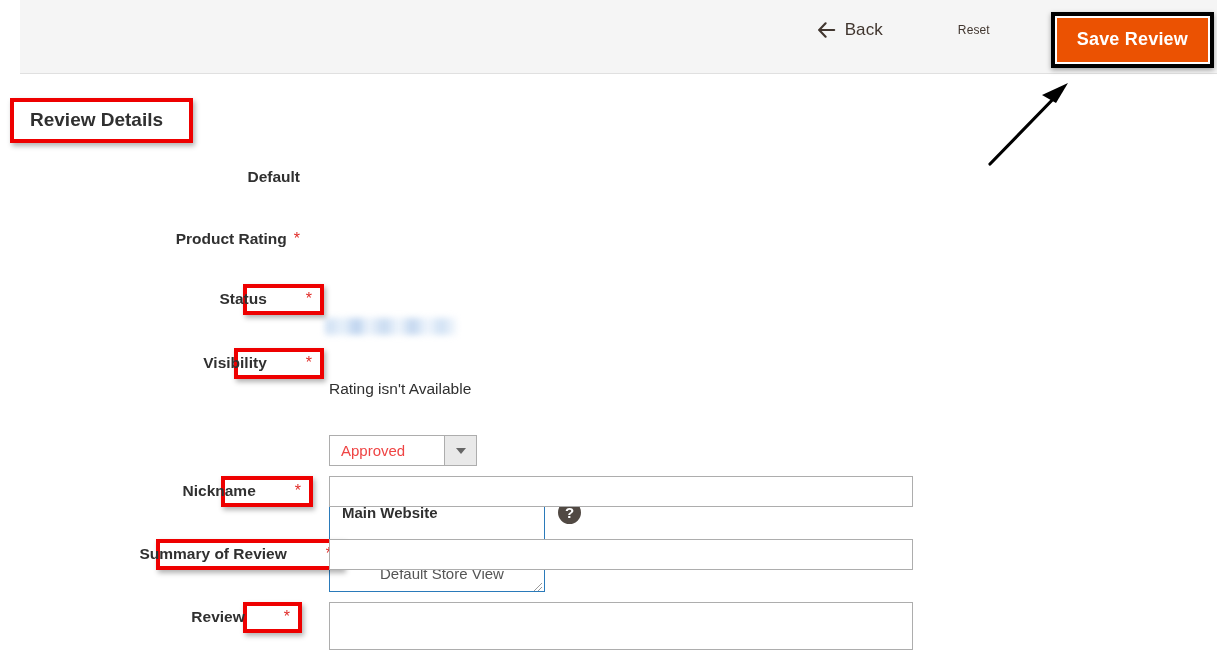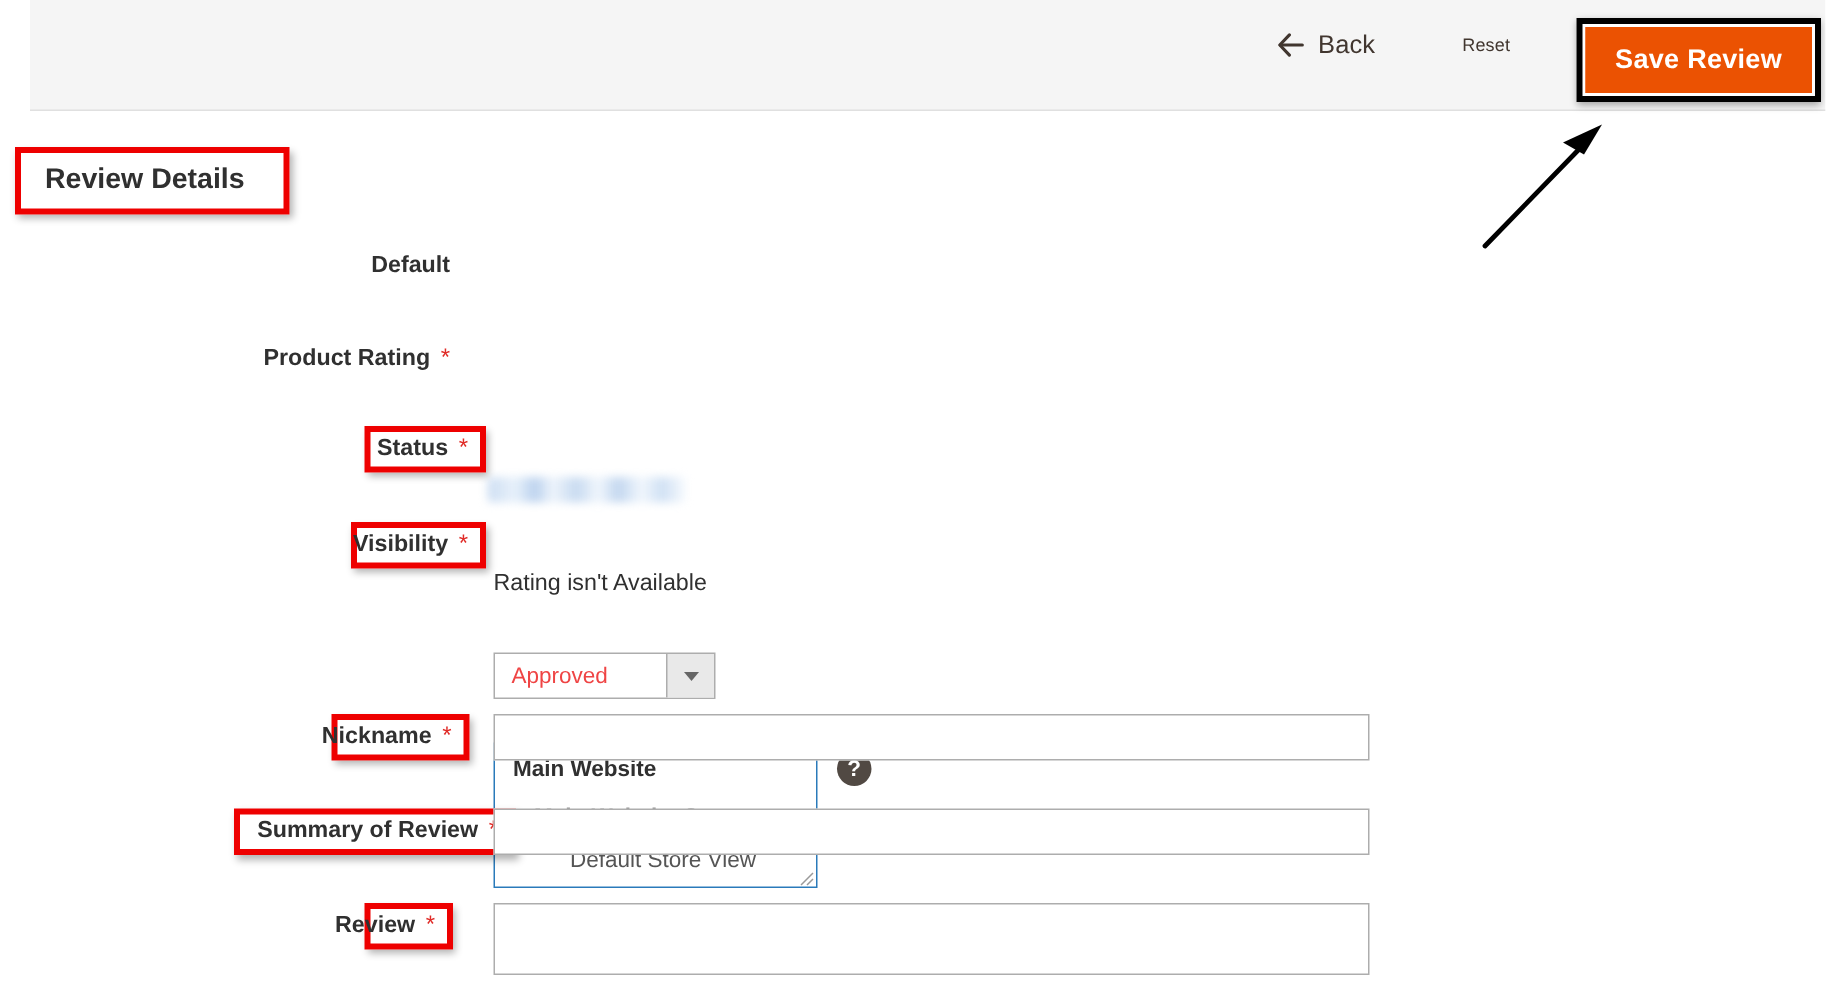--- a/index.html
+++ b/index.html
@@ -27,21 +27,21 @@
     background: #f5f5f5;
     border-bottom: 1px solid #e0e0e0;
   }
   .page-actions-inner {
     position: absolute;
     right: 3px;
     top: 0;
     height: 60px;
     display: flex;
     align-items: center;
-    gap: 0px;
+    gap: 17px;
   }
   .back-button {
     display: flex;
     align-items: center;
     gap: 9px;
     font-size: 17px;
     color: #41362f;
     padding: 8px 14px;
     cursor: pointer;
     background: none;
@@ -135,20 +135,21 @@
   .label-highlight {
     position: absolute;
     border: 4px solid #ee0000;
     background: #ffffff;
     box-shadow: 2px 3px 5px rgba(0,0,0,.3);
     display: flex;
     align-items: center;
     justify-content: flex-end;
     padding: 3px 8px 4px 10px;
     height: 31px;
+    gap: 32px;
   }
   .label-highlight .lbl-text {
     font-size: 15.5px;
     font-weight: bold;
     color: #303030;
     white-space: nowrap;
   }
 
   
   .plain-label {

